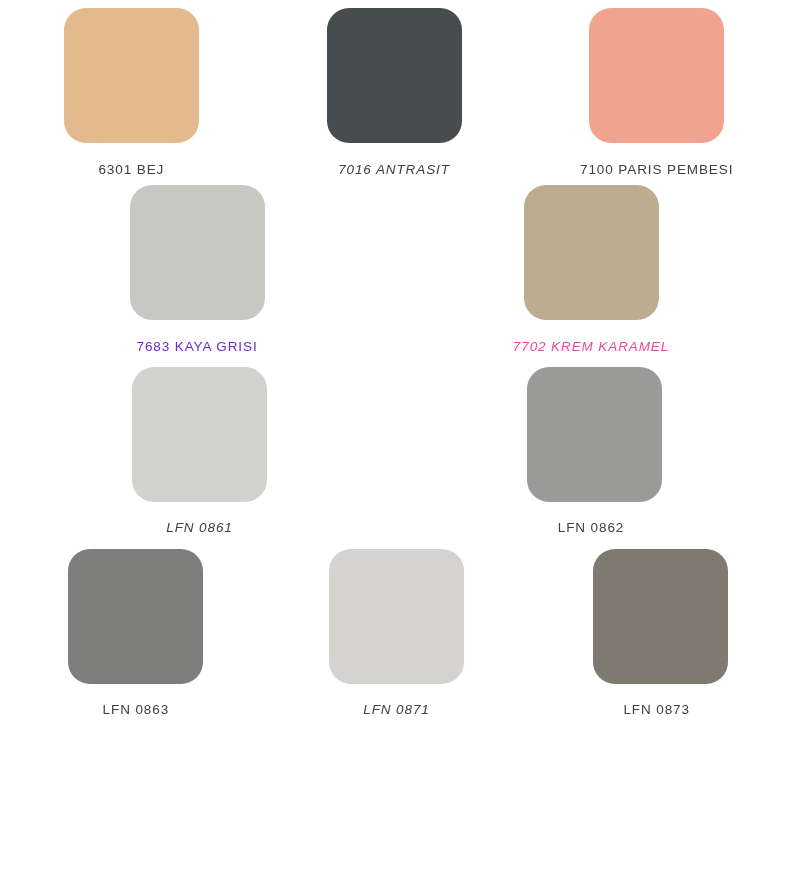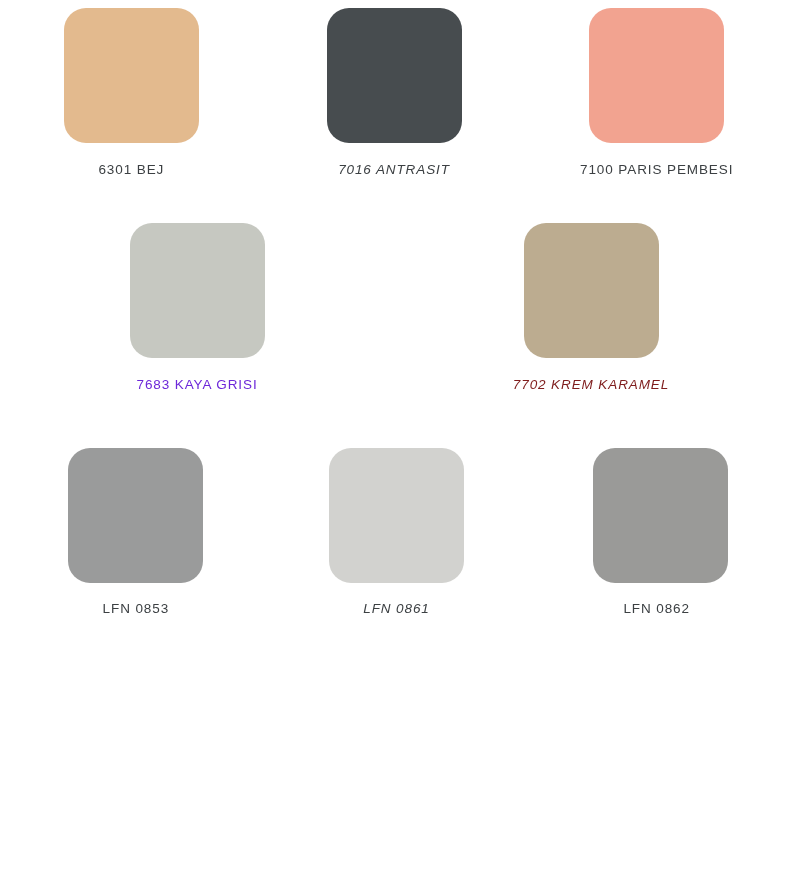--- a/index.html
+++ b/index.html
@@ -112,33 +112,43 @@
     </div>
   </div>
 
   <div class="swatch-row row-b">
     <div class="swatch-cell col-1">
       <div class="swatch-chip" style="background:#C6C8C1"></div>
       <div class="swatch-label" style="color: #6d28d9;">7683 KAYA GRISI</div>
     </div>
     <div class="swatch-cell col-2">
       <div class="swatch-chip" style="background:#BCAC90"></div>
-      <div class="swatch-label" style="color: #7f1d1d;">7702 KREM KARAMEL</div>
+      <div class="swatch-label" style="color: #ec4899;">7702 KREM KARAMEL</div>
     </div>
   </div>
 
   <div class="swatch-row row-c">
-    <div class="swatch-cell col-1">
-      <div class="swatch-chip" style="background:#9A9B9B"></div>
-      <div class="swatch-label" style="color: rgb(60, 64, 67);">LFN 0853</div>
-    </div>
     <div class="swatch-cell col-2">
       <div class="swatch-chip" style="background:#D2D2CF"></div>
       <div class="swatch-label" style="color: rgb(60, 64, 67);">LFN 0861</div>
     </div>
     <div class="swatch-cell col-3">
       <div class="swatch-chip" style="background:#9A9A98"></div>
       <div class="swatch-label" style="color: rgb(60, 64, 67);">LFN 0862</div>
     </div>
   </div>
 
+  <div class="swatch-row row-d">
+    <div class="swatch-cell col-1">
+      <div class="swatch-chip" style="background:#7E7E7C"></div>
+      <div class="swatch-label" style="color: rgb(60, 64, 67);">LFN 0863</div>
+    </div>
+    <div class="swatch-cell col-2">
+      <div class="swatch-chip" style="background:#D4D3CF"></div>
+      <div class="swatch-label" style="color: rgb(60, 64, 67);">LFN 0871</div>
+    </div>
+    <div class="swatch-cell col-3">
+      <div class="swatch-chip" style="background:#7E7A70"></div>
+      <div class="swatch-label" style="color: rgb(60, 64, 67);">LFN 0873</div>
+    </div>
+  </div>
 
 </div>
 
 </body></html>

